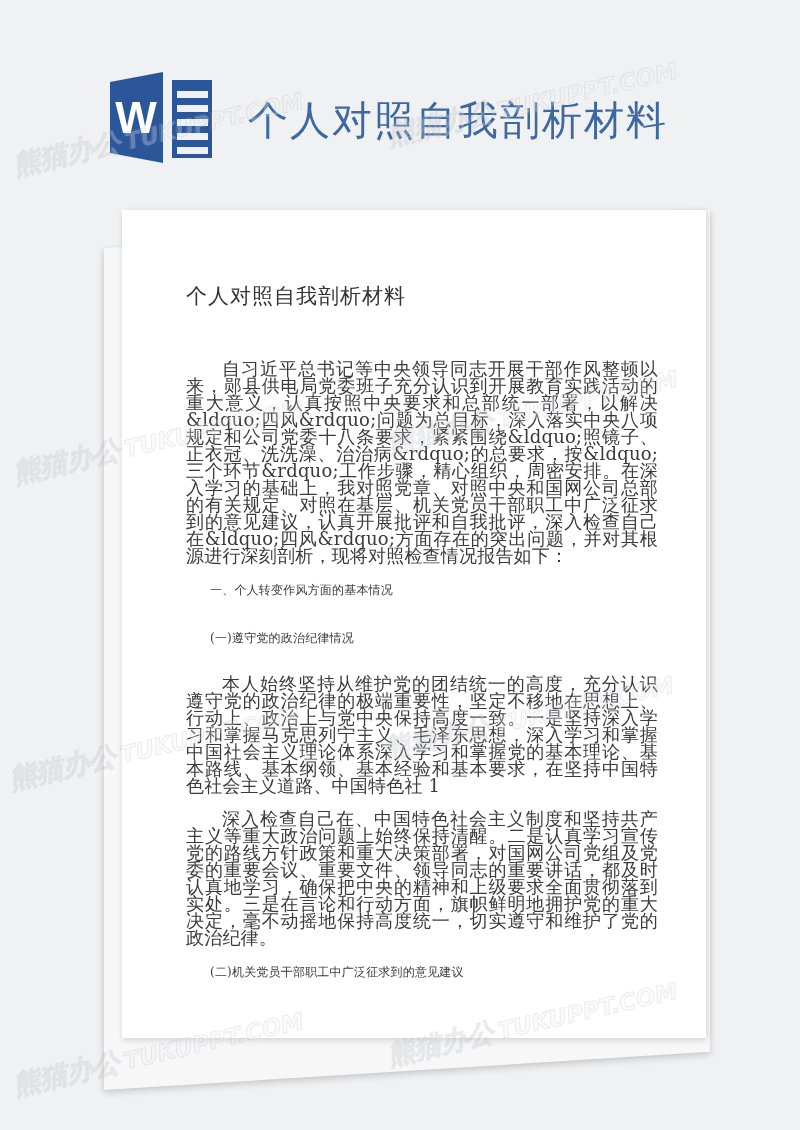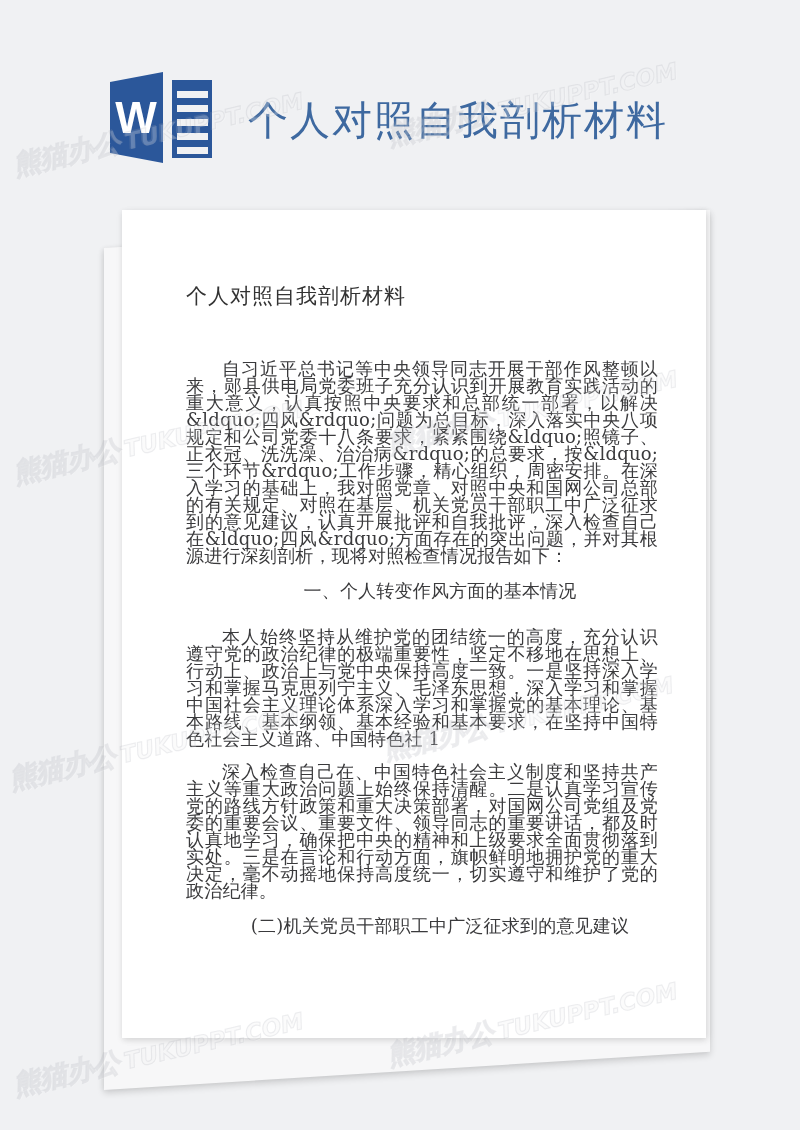--- a/index.html
+++ b/index.html
@@ -37,22 +37,22 @@
   }
   .doc-title{
     font-size:21px;font-weight:normal;color:#333;
     margin:0 0 50px 0;letter-spacing:1px;
   }
   .doc-para{
     font-size:18px;line-height:17px;margin:0 0 16px 0;
     text-align:justify;text-indent:2em;letter-spacing:0.2px;
   }
   .doc-heading{
-    font-size:18px;line-height:21.5px;margin:0 0 26px 0;
-    text-indent:2em;letter-spacing:0.2px;text-align:center;
+    font-size:12px;line-height:21.5px;margin:0 0 26px 0;
+    text-indent:2em;letter-spacing:0.2px;
   }
   
   .wm-layer{position:absolute;left:0;top:0;width:800px;height:1130px;pointer-events:none;z-index:50;}
   .wm{
     position:absolute;white-space:nowrap;
     transform:rotate(-13deg);transform-origin:0 50%;
     opacity:0.55;
   }
   .wm-cn{
     font-family:"DejaVu Sans", sans-serif;font-weight:bold;font-style:italic;
@@ -87,20 +87,21 @@
 <div class="header-title">个人对照自我剖析材料</div>
 
 <div class="back-page"></div>
 
 <div class="front-page">
   <div class="doc-body">
     <h1 class="doc-title">个人对照自我剖析材料</h1>
     <div id="doc-blocks">
         <p class="doc-para">自习近平总书记等中央领导同志开展干部作风整顿以来，郧县供电局党委班子充分认识到开展教育实践活动的重大意义，认真按照中央要求和总部统一部署，以解决&amp;ldquo;四风&amp;rdquo;问题为总目标，深入落实中央八项规定和公司党委十八条要求，紧紧围绕&amp;ldquo;照镜子、正衣冠、洗洗澡、治治病&amp;rdquo;的总要求，按&amp;ldquo;三个环节&amp;rdquo;工作步骤，精心组织，周密安排。在深入学习的基础上，我对照党章、对照中央和国网公司总部的有关规定、对照在基层、机关党员干部职工中广泛征求到的意见建议，认真开展批评和自我批评，深入检查自己在&amp;ldquo;四风&amp;rdquo;方面存在的突出问题，并对其根源进行深刻剖析，现将对照检查情况报告如下：</p>
         <div class="doc-heading">一、个人转变作风方面的基本情况</div>
+        <div class="doc-heading">(一)遵守党的政治纪律情况</div>
         <p class="doc-para">本人始终坚持从维护党的团结统一的高度，充分认识遵守党的政治纪律的极端重要性，坚定不移地在思想上、行动上、政治上与党中央保持高度一致。一是坚持深入学习和掌握马克思列宁主义、毛泽东思想，深入学习和掌握中国社会主义理论体系深入学习和掌握党的基本理论、基本路线、基本纲领、基本经验和基本要求，在坚持中国特色社会主义道路、中国特色社 1</p>
         <p class="doc-para">深入检查自己在、中国特色社会主义制度和坚持共产主义等重大政治问题上始终保持清醒。二是认真学习宣传党的路线方针政策和重大决策部署，对国网公司党组及党委的重要会议、重要文件、领导同志的重要讲话，都及时认真地学习，确保把中央的精神和上级要求全面贯彻落到实处。三是在言论和行动方面，旗帜鲜明地拥护党的重大决定，毫不动摇地保持高度统一，切实遵守和维护了党的政治纪律。</p>
         <div class="doc-heading">(二)机关党员干部职工中广泛征求到的意见建议</div>
       </div>
   </div>
 </div>
 
 <div class="wm-layer" id="wm-layer">
     <div class="wm" style="left: 14px; top: 148px;"><span class="wm-cn">熊猫办公</span><span class="wm-en">TUKUPPT.COM</span></div>
     <div class="wm" style="left: 388px; top: 118px;"><span class="wm-cn">熊猫办公</span><span class="wm-en">TUKUPPT.COM</span></div>

